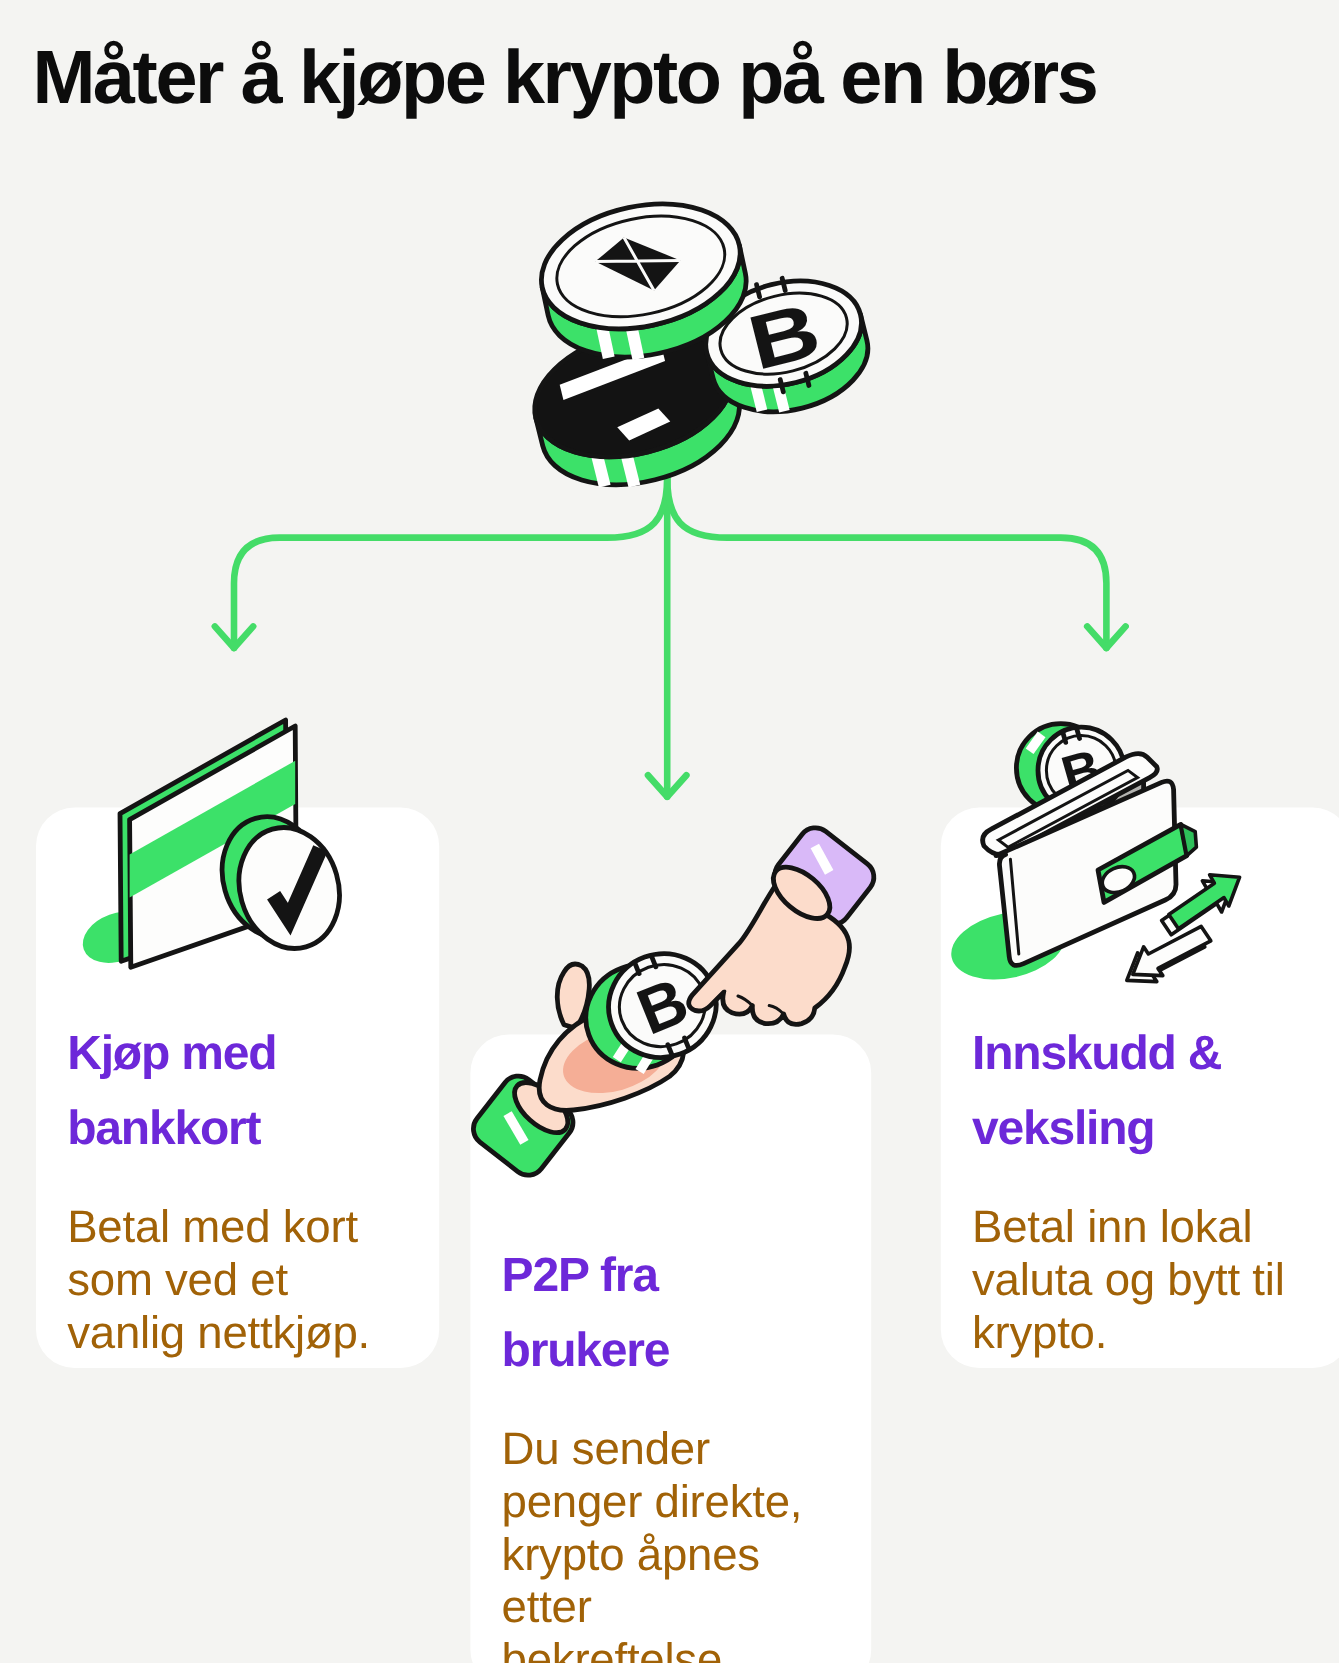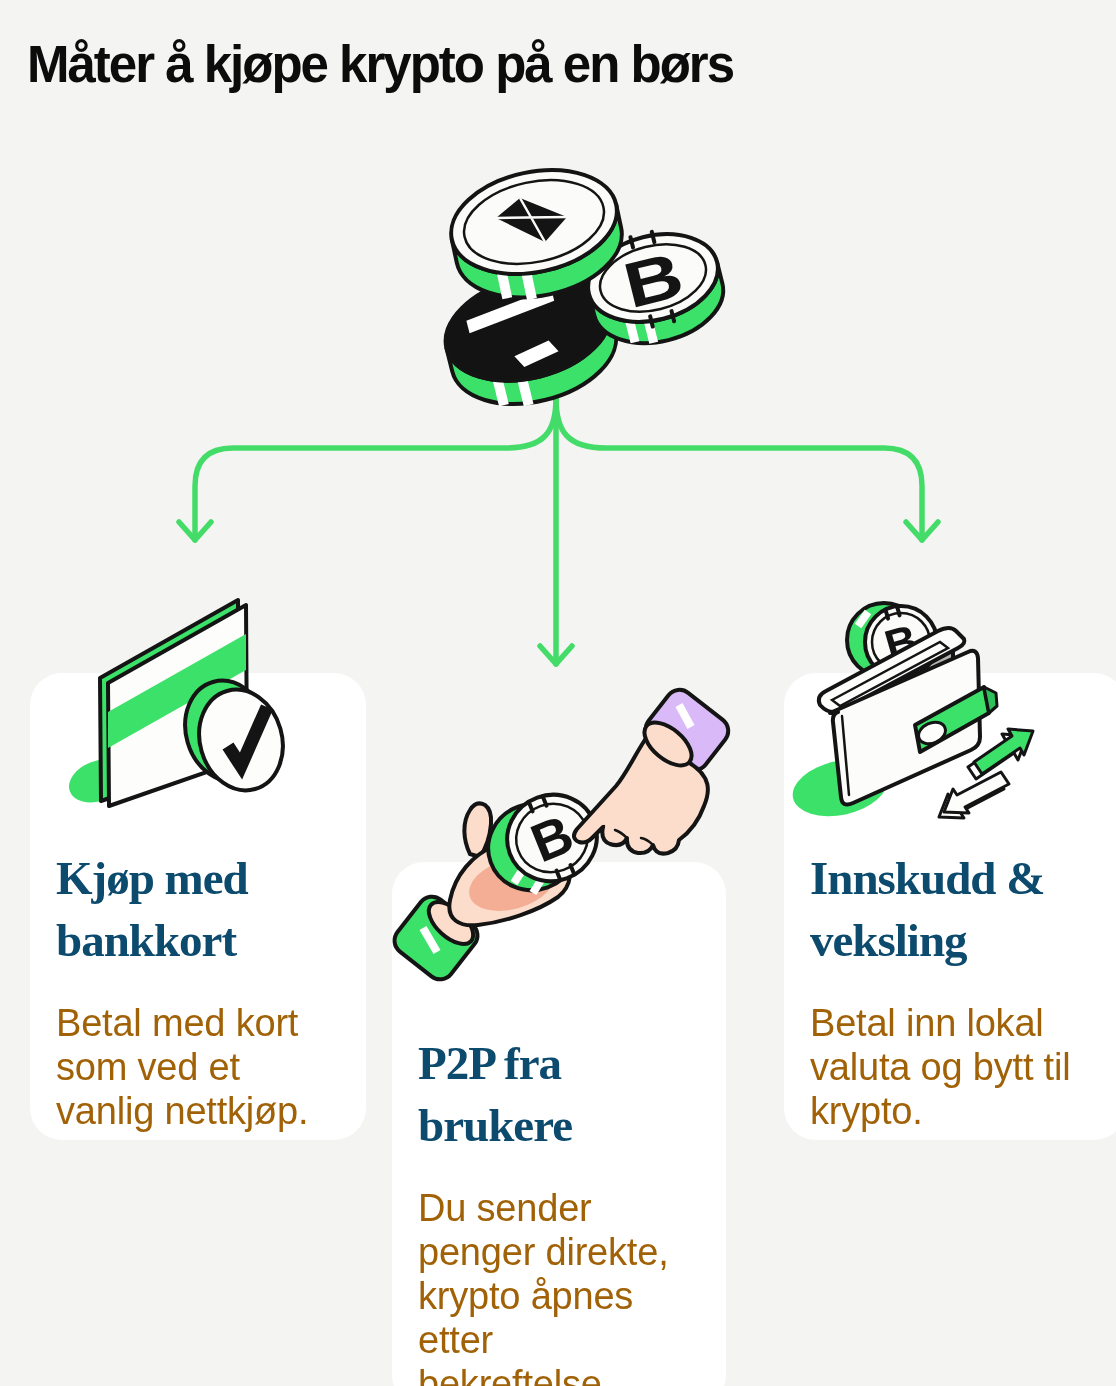--- a/index.html
+++ b/index.html
@@ -3,26 +3,26 @@
 <meta charset="utf-8">
 <style>
   :root{
     --bg:#f4f4f2; --green:#3ce169; --arrow:#44dc68; --ink:#141414; --card:#ffffff;
     --skin:#fcdccb; --skinsh:#f5ae96; --purple:#d9b9f8; --gray:#b3b3b0; --coinface:#fbfbfa;
   }
   *{margin:0;padding:0;box-sizing:border-box;}
   html,body{width:1116px;height:1386px;}
   body{background:var(--bg);font-family:"Liberation Sans","DejaVu Sans",sans-serif;color:var(--ink);overflow:hidden;position:relative;}
   .poster{position:absolute;inset:0;}
-  h1.title{position:absolute;left:27px;top:30px;font-size:51px;line-height:70px;font-weight:700;letter-spacing:-2px;color:#0c0c0c;}
+  h1.title{position:absolute;left:27px;top:30px;font-size:63px;line-height:70px;font-weight:700;letter-spacing:-2px;color:#0c0c0c;}
   .card{position:absolute;background:var(--card);border-radius:32px;padding:0 20px 0 26px;}
   .card-a{left:30px;top:673px;width:336px;height:467px;padding-top:174px;}
   .card-b{left:392px;top:862px;width:334px;height:545px;padding-top:170px;}
   .card-c{left:784px;top:673px;width:342px;height:467px;padding-top:174px;}
-  .card-title{font-size:47px;line-height:62px;font-weight:700;letter-spacing:-1px;white-space:pre-line;color:#0c4a6e;font-family:Liberation Serif, serif;}
+  .card-title{font-size:40px;line-height:62px;font-weight:700;letter-spacing:-1px;white-space:pre-line;color:#6d28d9;}
   .card-body{font-size:38px;line-height:44px;margin-top:30px;letter-spacing:-0.2px;white-space:pre-line;color:#a16207;}
   svg{position:absolute;overflow:visible;}
   .svg-connector{left:0;top:375px;width:1116px;height:330px;}
   .svg-coins{left:420px;top:150px;width:310px;height:270px;}
   .svg-icon1{left:60px;top:585px;width:240px;height:240px;}
   .svg-icon2{left:390px;top:680px;width:340px;height:300px;}
   .svg-icon3{left:775px;top:580px;width:280px;height:255px;}
   
   .f-green{fill:var(--green);} .f-face{fill:var(--coinface);} .f-ink{fill:var(--ink);}
   .f-skin{fill:var(--skin);} .f-skinsh{fill:var(--skinsh);} .f-purple{fill:var(--purple);} .f-gray{fill:var(--gray);} .f-none{fill:none;}

